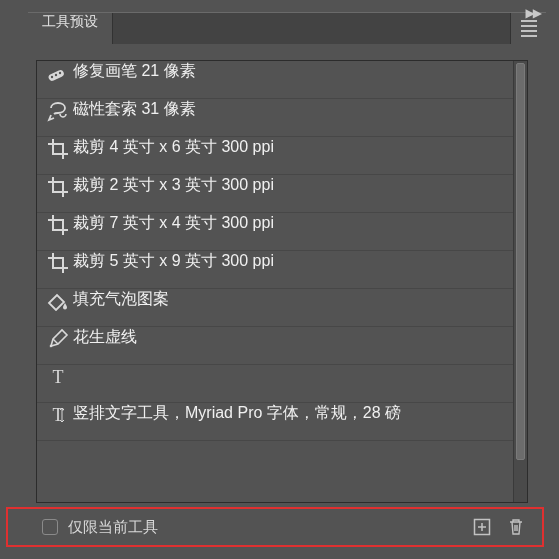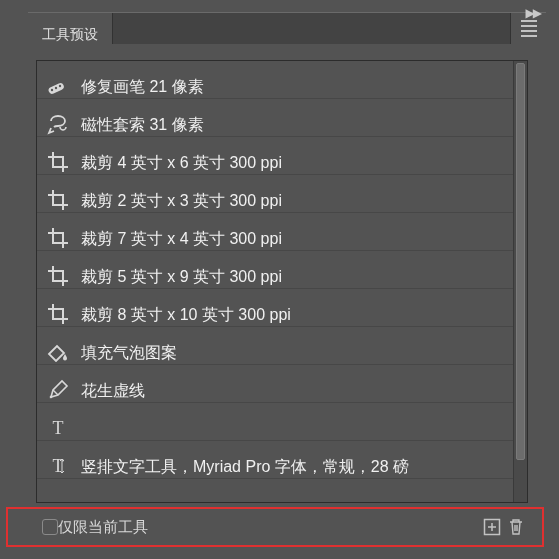--- a/index.html
+++ b/index.html
@@ -1,31 +1,31 @@
 <!DOCTYPE html>
 <html><head>
 <meta charset="utf-8">
 <style>
 *{margin:0;padding:0;box-sizing:border-box;}
 html,body{width:559px;height:559px;overflow:hidden;background:#535353;font-family:"Microsoft YaHei",Arial,sans-serif;}
 .panel{position:absolute;left:28px;top:12px;width:518px;height:535px;background:#535353;}
 .tabbar{height:32px;background:#434343;border-top:1px solid #6a6a6a;display:flex;align-items:stretch;}
-.tab{background:#535353;padding:0 14px;display:flex;align-items:flex-end;font-size:14px;color:#e0e0e0;border-right:1px solid #323232;}
+.tab{background:#535353;padding:0 14px;display:flex;align-items:flex-start;font-size:14px;color:#e0e0e0;border-right:1px solid #323232;}
 .spacer{flex:1;}
 .menubtn{width:36px;display:flex;align-items:center;justify-content:center;background:#535353;border-left:1px solid #323232;}
 .menulines{display:flex;flex-direction:column;gap:3px;}
 .menulines span{display:block;width:16px;height:2px;background:#c2c2c2;}
 .dblchev{position:absolute;right:6px;top:-6px;color:#c8c8c8;font-size:12px;letter-spacing:-2px;}
 .listwrap{position:absolute;left:8px;right:18px;top:48px;bottom:44px;border:1px solid #2c2c2c;background:#535353;overflow:hidden;}
 .list{position:absolute;left:0;right:14px;top:0;bottom:0;overflow:hidden;}
-.row{height:38px;display:flex;align-items:flex-end;gap:10px;padding:0 8px;font-size:16px;color:#f0f0f0;border-bottom:1px solid #474747;cursor:pointer;}
+.row{height:38px;display:flex;align-items:flex-start;gap:2px;padding:0 8px;font-size:16px;color:#f0f0f0;border-bottom:1px solid #474747;cursor:pointer;}
 .icon{width:26px;height:24px;display:flex;align-items:center;justify-content:center;flex-shrink:0;}
 .scrollbar{position:absolute;right:0;top:0;bottom:0;width:14px;background:#4a4a4a;border-left:1px solid #3a3a3a;}
 .thumb{position:absolute;left:2px;right:2px;top:2px;height:90%;background:#6c6c6c;border:1px solid #7a7a7a;border-radius:2px;}
-.footer{position:absolute;left:2px;right:6px;bottom:2px;height:36px;background:#535353;display:flex;align-items:center;padding:0 12px;}
+.footer{position:absolute;left:2px;right:6px;bottom:2px;height:36px;background:#535353;display:flex;align-items:center;padding:0 12px;gap:10px;}
 .hl{position:absolute;left:-24px;right:-4px;top:-2px;bottom:-2px;border:2px solid #e03030;pointer-events:none;}
 .checkbox{width:16px;height:16px;border:1px solid #8a8a8a;border-radius:3px;}
 .fspacer{flex:1;}
 .ftbtn{width:24px;height:24px;display:flex;align-items:center;justify-content:center;color:#c2c2c2;}
 svg{display:block;}
 </style>
 </head>
 <body>
 
 <div class="panel">
@@ -95,28 +95,20 @@
         <div class="row">
           <div class="icon">
             <svg width="22" height="22" viewBox="0 0 22 22">
               <path d="M6 1v15h15M1 6h15v15" fill="none" stroke="#d8d8d8" stroke-width="2"></path>
             </svg>
           </div>
           <span>裁剪 5 英寸 x 9 英寸 300 ppi</span>
         </div>
         <div class="row">
           <div class="icon">
-            <svg width="22" height="22" viewBox="0 0 22 22">
-              <path d="M6 1v15h15M1 6h15v15" fill="none" stroke="#d8d8d8" stroke-width="2"></path>
-            </svg>
-          </div>
-          <span>裁剪 8 英寸 x 10 英寸 300 ppi</span>
-        </div>
-        <div class="row">
-          <div class="icon">
             <svg width="24" height="20" viewBox="0 0 24 20">
               <path d="M3 12l8-8 7 7-8 8-7-7z" fill="none" stroke="#d8d8d8" stroke-width="1.8"></path>
               <path d="M19 12c1 2 2 3 2 4.5a2 2 0 01-4 0c0-1.5 1-2.5 2-4.5z" fill="#d8d8d8"></path>
             </svg>
           </div>
           <span>填充气泡图案</span>
         </div>
         <div class="row">
           <div class="icon">
             <svg width="22" height="22" viewBox="0 0 22 22">

